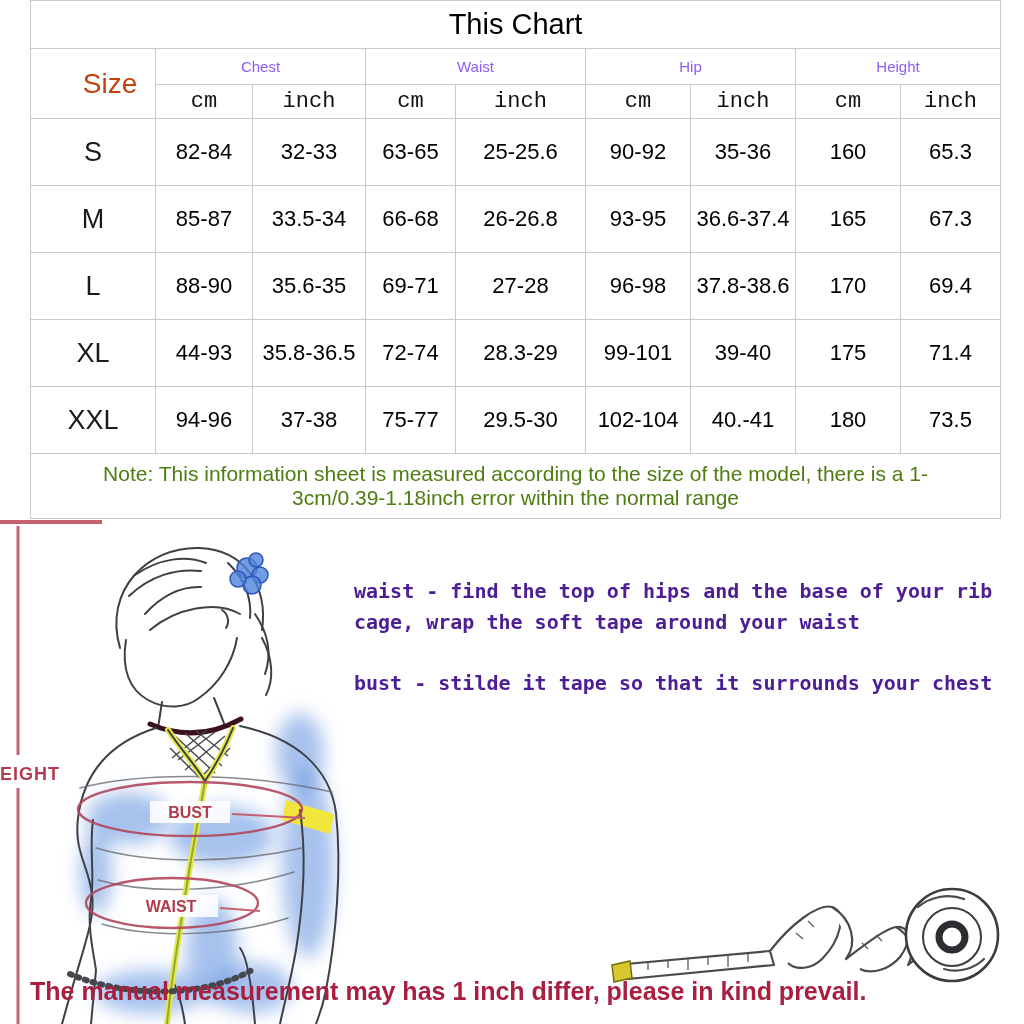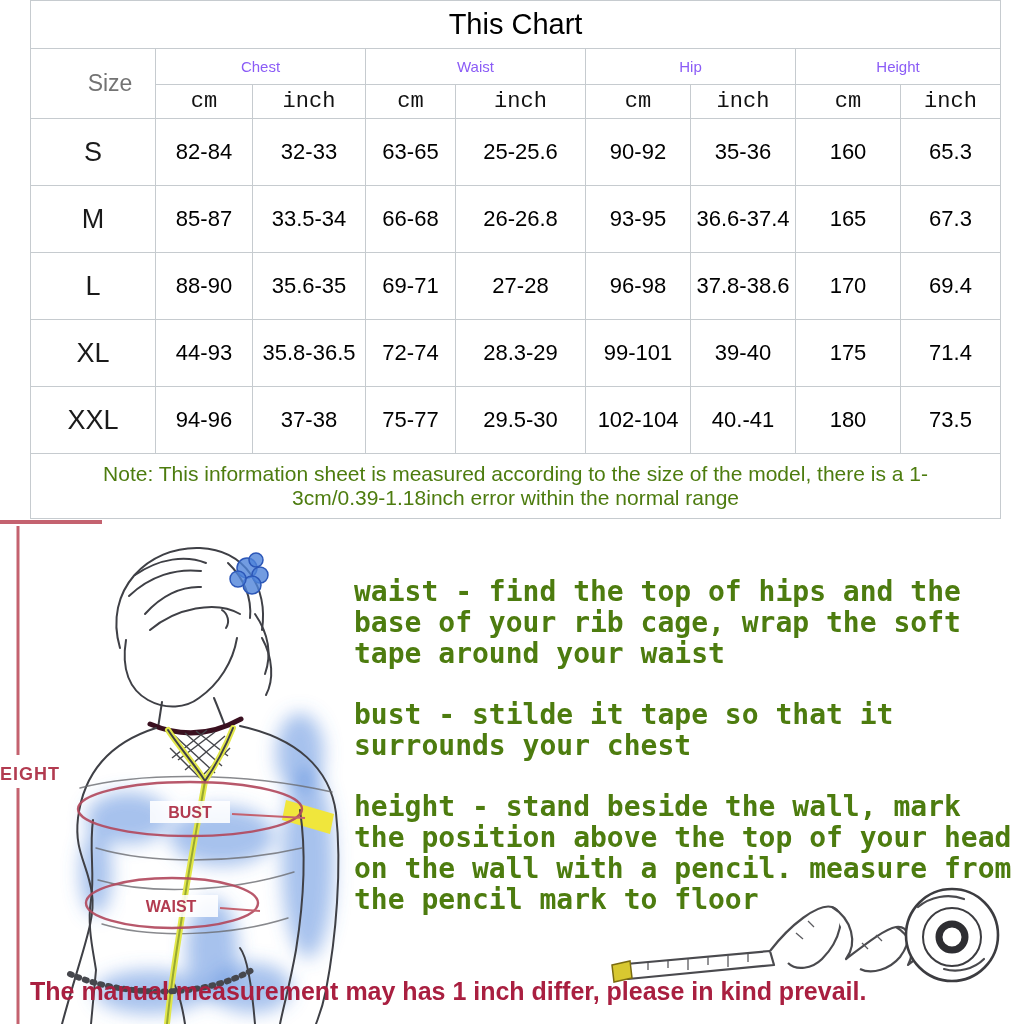--- a/index.html
+++ b/index.html
@@ -29,35 +29,35 @@
   .chart-table td,.chart-table th{
     border:1px solid var(--table-border);
     text-align:center;vertical-align:middle;
     font-weight:normal;
   }
   .title-cell{
     height:48px;font-size:29px;font-weight:bold;color:#000;
     border-top:none;
   }
   .group-cell{height:36px;font-size:15px;font-weight:bold;color:#8b5cf6;}
-  .size-head{font-size:23px;font-weight:bold;color:#737373;padding-left:34px;}
+  .size-head{font-size:28px;font-weight:bold;color:#c2410c;padding-left:34px;}
   .unit-cell{height:34px;font-size:22px;font-weight:bold;color:#111;font-family:Liberation Mono, monospace;}
   .size-cell{height:67px;font-size:27px;color:#1a1a1a;}
   .val-cell{height:67px;font-size:22px;color:#000000;}
   .note-cell{
     height:65px;font-size:21px;color:#4d7c0f;line-height:24px;
     padding:2px 30px;
   }
   
   .figure-svg{position:absolute;left:0;top:518px;width:360px;height:506px;}
   .tape-svg{position:absolute;left:600px;top:855px;width:420px;height:155px;}
   .instructions{
     position:absolute;left:354px;top:576px;width:664px;
     font-family:"DejaVu Sans Mono",monospace;
-    font-weight:bold;font-size:28px;line-height:31px;color:#4d7c0f;
+    font-weight:bold;font-size:20px;line-height:31px;color:#4c1d95;
   }
   .instructions p{margin-bottom:30px;}
   .footer-note{
     position:absolute;left:30px;top:977px;width:990px;
     font-size:25px;font-weight:bold;color:var(--footer-red);
     z-index:5;
   }
   
   .sk{stroke:var(--sketch);stroke-width:2;fill:none;stroke-linecap:round;stroke-linejoin:round;}
   .sk-light{stroke:#6a6b70;stroke-width:1.5;fill:none;stroke-linecap:round;opacity:.8;}
@@ -306,16 +306,15 @@
     <circle cx="352" cy="82" r="29" fill="none" stroke="#3c3c40" stroke-width="2"></circle>
     <circle cx="352" cy="82" r="13" fill="#ffffff" stroke="#2e2e32" stroke-width="7"></circle>
     <path class="tapeline" d="M 318 52 C 330 42 348 38 364 44"></path>
     <path class="tapeline" d="M 384 104 C 374 114 358 118 344 114"></path>
   </g>
 </svg>
 
 <div class="instructions">
   <p>waist - find the top of hips and the base of your rib cage, wrap the soft tape around your waist</p>
   <p>bust - stilde it tape so that it surrounds your chest</p>
-  <p>height - stand beside the wall, mark the position above the top of your head on the wall with a pencil. measure from the pencil mark to floor</p>
 </div>
 
 <div class="footer-note">The manual measurement may has 1 inch differ, please in kind prevail.</div>
 
 </body></html>

